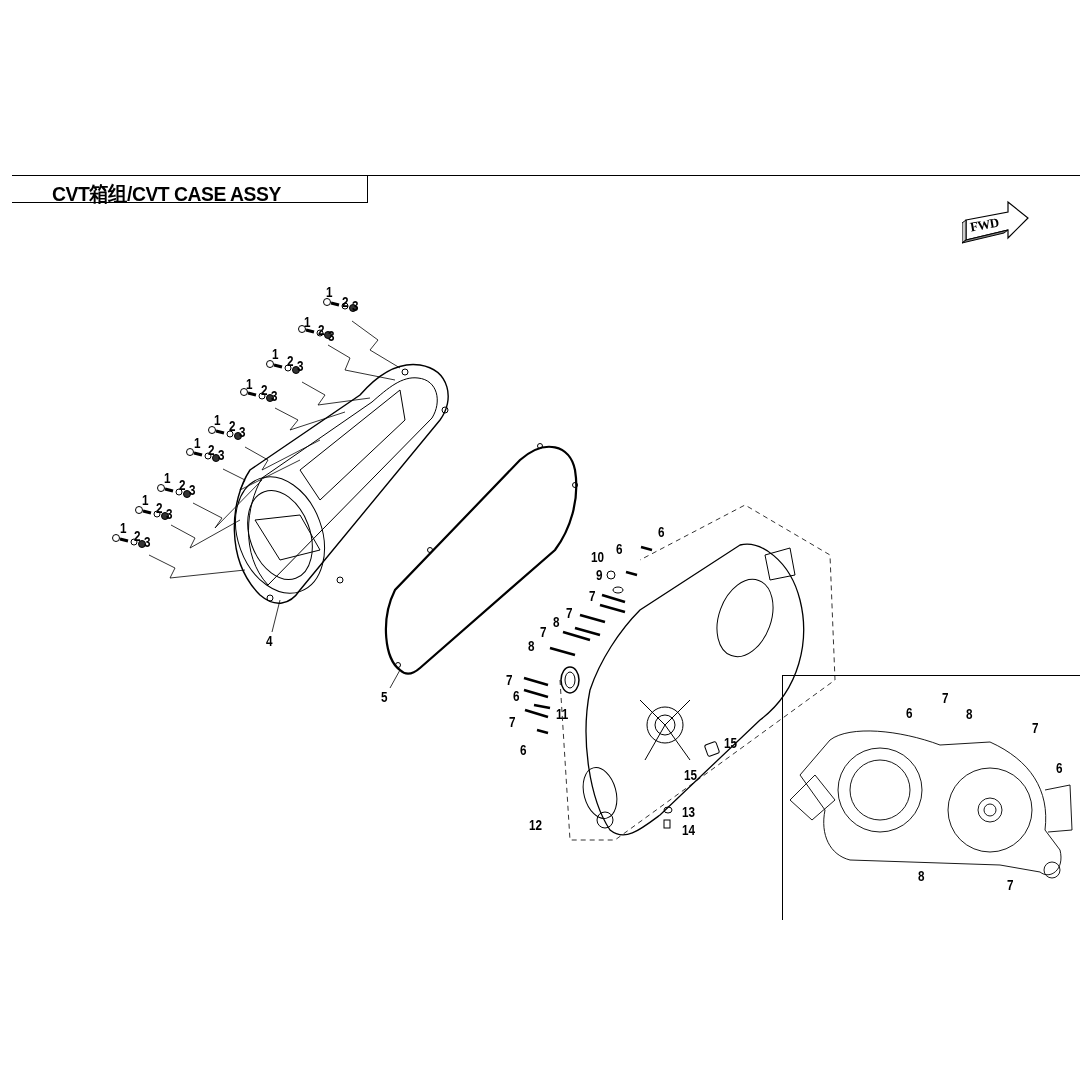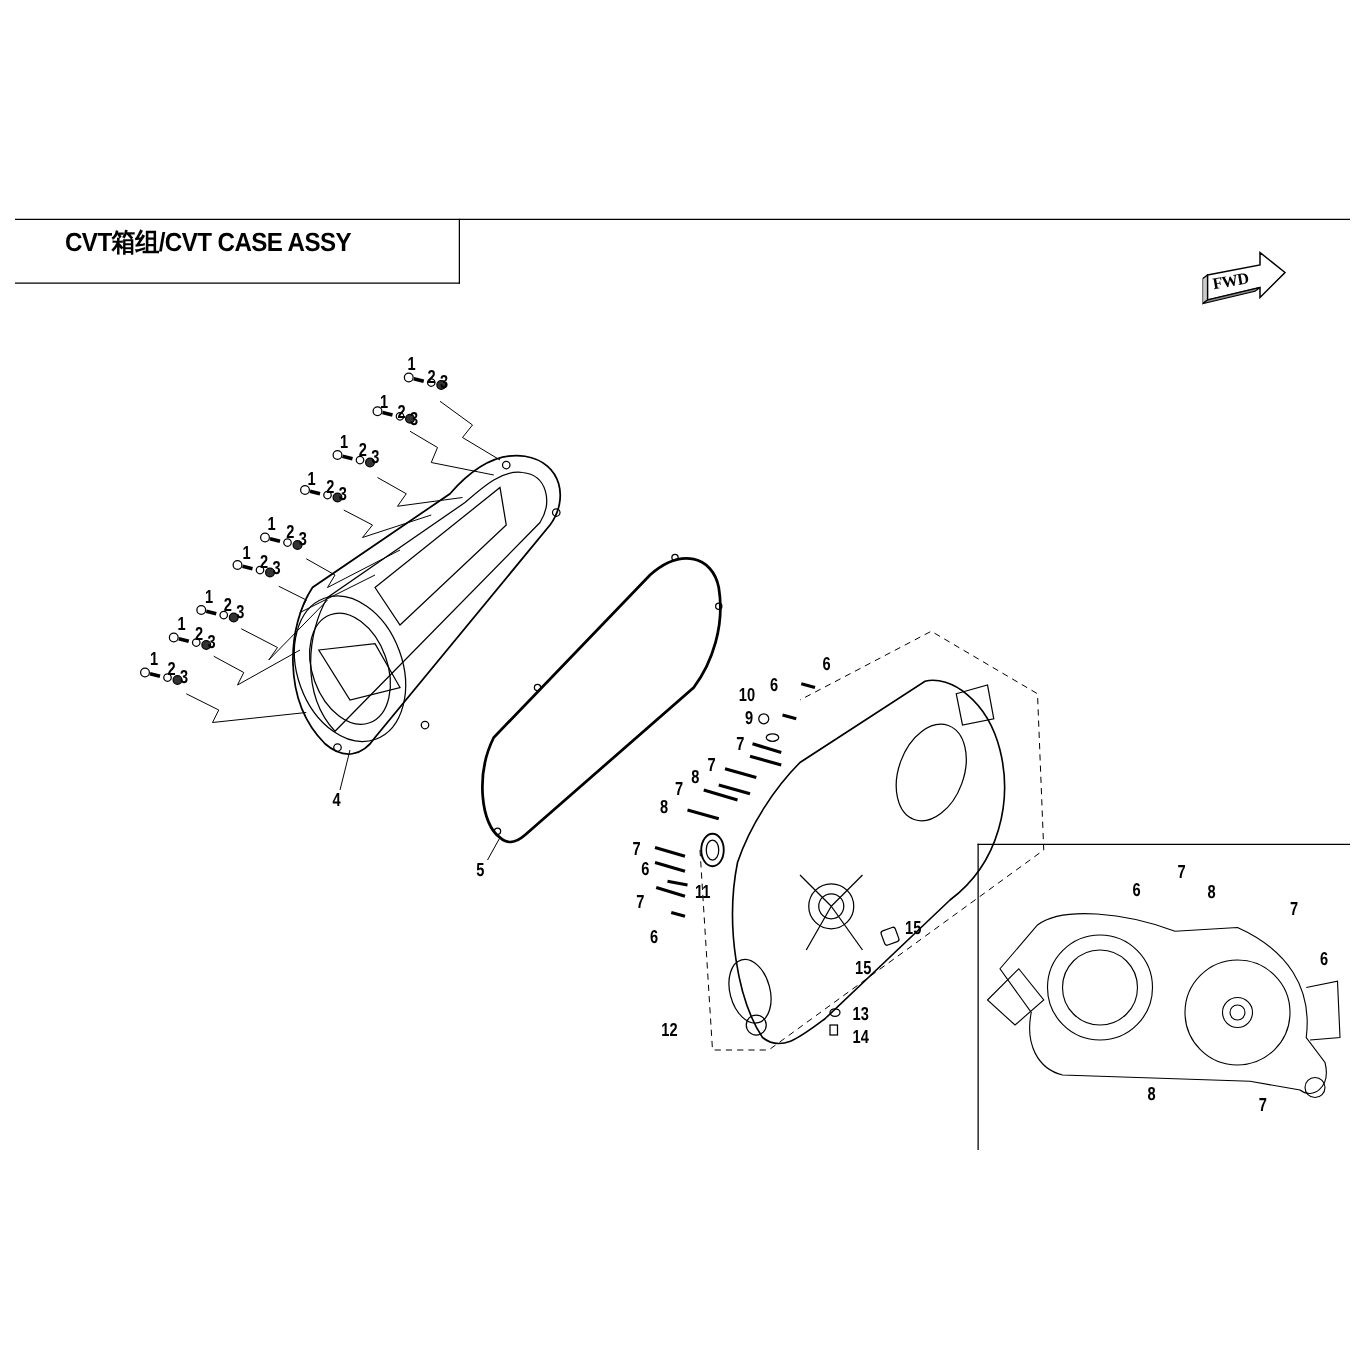--- a/index.html
+++ b/index.html
@@ -1,18 +1,18 @@
 <!DOCTYPE html>
 <html><head>
 <meta charset="utf-8">
 <style>
   html,body{margin:0;padding:0;background:#fff;}
   body{width:1092px;height:1092px;position:relative;overflow:hidden;font-family:"Liberation Sans",sans-serif;color:#000;}
   .rule-top{position:absolute;left:12px;top:175px;width:1068px;height:0;border-top:1.2px solid #000;}
-  .title-box{position:absolute;left:12px;top:175px;width:356px;height:52px;border-right:1.2px solid #000;border-bottom:1.2px solid #000;box-sizing:border-box;}
+  .title-box{position:absolute;left:12px;top:175px;width:356px;height:28px;border-right:1.2px solid #000;border-bottom:1.2px solid #000;box-sizing:border-box;}
   .title-text{position:absolute;left:40px;top:5px;font-size:21px;font-weight:bold;letter-spacing:-0.5px;transform:scaleX(0.92);transform-origin:left center;white-space:nowrap;}
   .fwd{position:absolute;left:962px;top:200px;width:70px;height:48px;}
   .fwd-text{position:absolute;left:8px;top:17px;font-family:"Liberation Serif",serif;font-weight:bold;font-size:13px;transform:rotate(-10deg);letter-spacing:-0.5px;}
   svg.drawing{position:absolute;left:0;top:0;}
   .lbl{position:absolute;font-weight:bold;font-size:15px;line-height:15px;transform:scaleX(0.78);transform-origin:left top;white-space:nowrap;}
   .inset{position:absolute;left:782px;top:675px;width:298px;height:245px;border-left:1.2px solid #000;border-top:1.2px solid #000;box-sizing:border-box;}
 </style>
 </head>
 <body>
 

